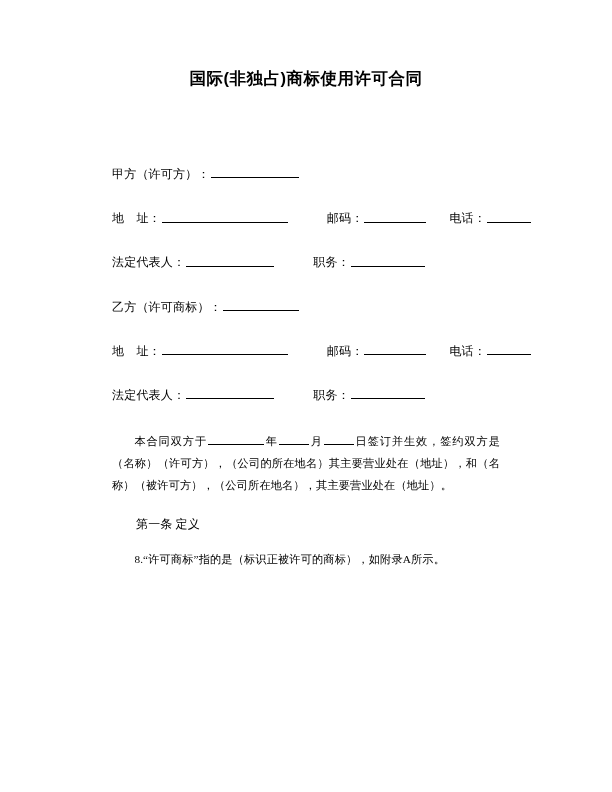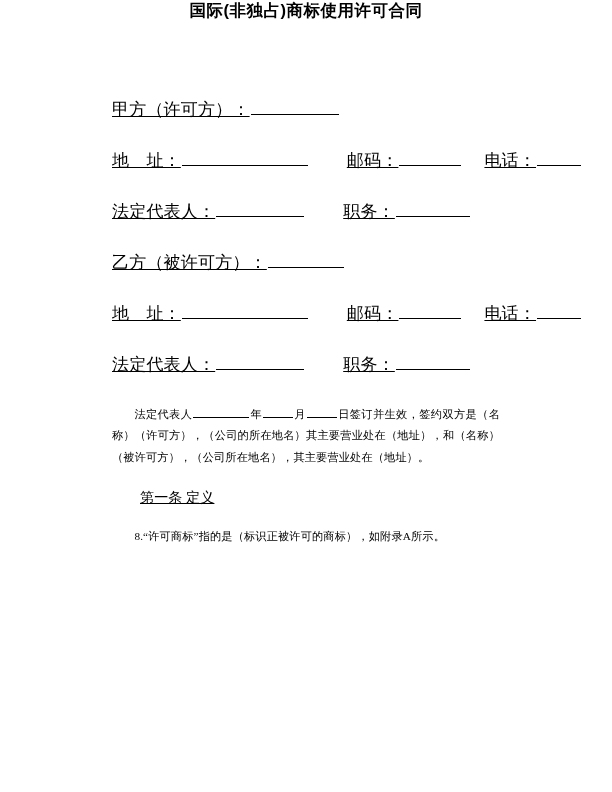--- a/index.html
+++ b/index.html
@@ -21,33 +21,33 @@
     box-sizing: border-box;
     padding: 0;
     position: relative;
   }
   .doc-title {
     text-align: center;
     font-size: 16.5px;
     font-weight: bold;
     letter-spacing: 0.5px;
     margin: 0;
+    padding-top: 68px;
     font-family: "Liberation Sans", "DejaVu Sans", sans-serif;
   }
   .body-block {
     padding: 0 112px 0 112px;
     margin-top: 54px;
   }
   .field-line {
-    font-size: 17px;
+    font-size: 12px;
     line-height: 1.4;
     margin-bottom: 27px;
     white-space: nowrap;
     letter-spacing: 0.2px;
-    text-decoration: underline;
   }
   .blank {
     display: inline-block;
     border-bottom: 1px solid #000;
     vertical-align: baseline;
     height: 0.95em;
     margin: 0 1px;
   }
   .b-long { width: 88px; }
   .b-addr { width: 126px; }
@@ -61,26 +61,25 @@
   .para {
     font-size: 11.2px;
     line-height: 1.95;
     margin: 0 0 16px 0;
     text-align: justify;
     text-justify: inter-ideograph;
     letter-spacing: 0.15px;
   }
   .para.indent { text-indent: 2em; }
   .section-head {
-    font-size: 14px;
+    font-size: 12px;
     line-height: 1.9;
     margin: 0 0 14px 0;
     text-indent: 2em;
     letter-spacing: 0.15px;
-    text-decoration: underline;
   }
   .sp-blank-year { width: 56px; }
   .sp-blank-month { width: 30px; }
   .sp-blank-day { width: 30px; }
   .first-gap { height: 22px; }
 </style>
 </head>
 <body>
 
 <div class="page">
@@ -97,32 +96,32 @@
 
     <div class="field-line">
       <span>地　址：</span><span class="blank b-addr"></span><span class="gap-right"></span><span>邮码：</span><span class="blank b-post"></span><span class="gap-right2"></span><span>电话：</span><span class="blank b-tel"></span>
     </div>
 
     <div class="field-line">
       <span>法定代表人：</span><span class="blank b-mid"></span><span class="gap-right"></span><span>职务：</span><span class="blank b-job"></span>
     </div>
 
     <div class="field-line">
-      <span>乙方（被许可方）：</span><span class="blank b-yi"></span>
+      <span>乙方（许可商标）：</span><span class="blank b-yi"></span>
     </div>
 
     <div class="field-line">
       <span>地　址：</span><span class="blank b-addr"></span><span class="gap-right"></span><span>邮码：</span><span class="blank b-post"></span><span class="gap-right2"></span><span>电话：</span><span class="blank b-tel"></span>
     </div>
 
     <div class="field-line">
       <span>法定代表人：</span><span class="blank b-mid"></span><span class="gap-right"></span><span>职务：</span><span class="blank b-job"></span>
     </div>
 
-    <p class="para indent"><span>法定代表人</span><span class="blank sp-blank-year"></span><span>年</span><span class="blank sp-blank-month"></span><span>月</span><span class="blank sp-blank-day"></span><span>日</span><span>签订并生效，签约双方是（名称）（许可方），（公司的所在地名）其主要营业处在（地址），和（名称）（被许可方），（公司所在地名），其主要营业处在（地址）。</span></p>
+    <p class="para indent"><span>本合同双方于</span><span class="blank sp-blank-year"></span><span>年</span><span class="blank sp-blank-month"></span><span>月</span><span class="blank sp-blank-day"></span><span>日</span><span>签订并生效，签约双方是（名称）（许可方），（公司的所在地名）其主要营业处在（地址），和（名称）（被许可方），（公司所在地名），其主要营业处在（地址）。</span></p>
 
     <p class="section-head">第一条  定义</p>
 
 
     <p class="para indent">8.“许可商标”指的是（标识正被许可的商标），如附录A所示。</p>
 
   </div>
 </div>
 
 </body></html>

